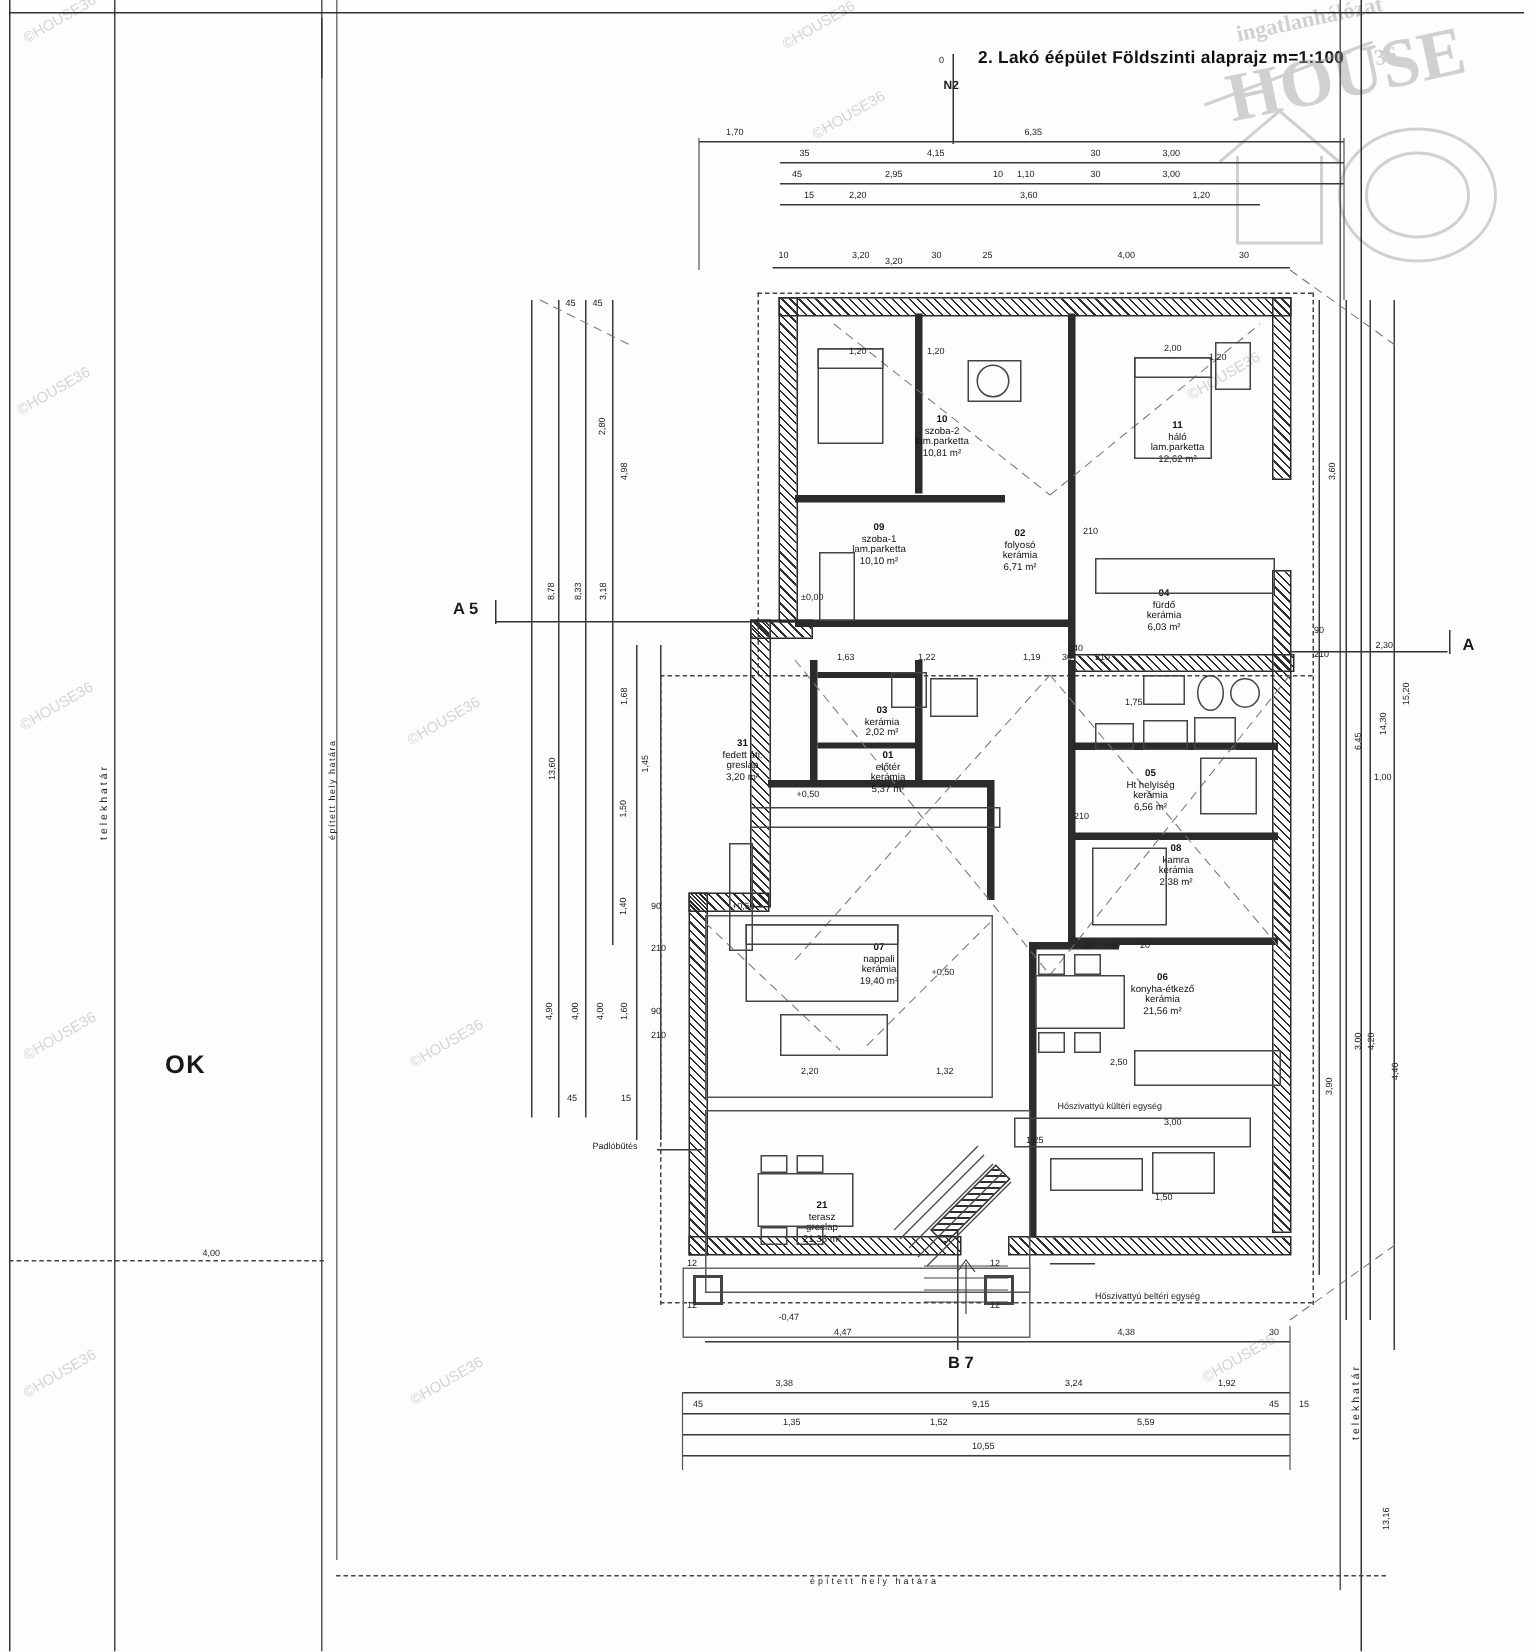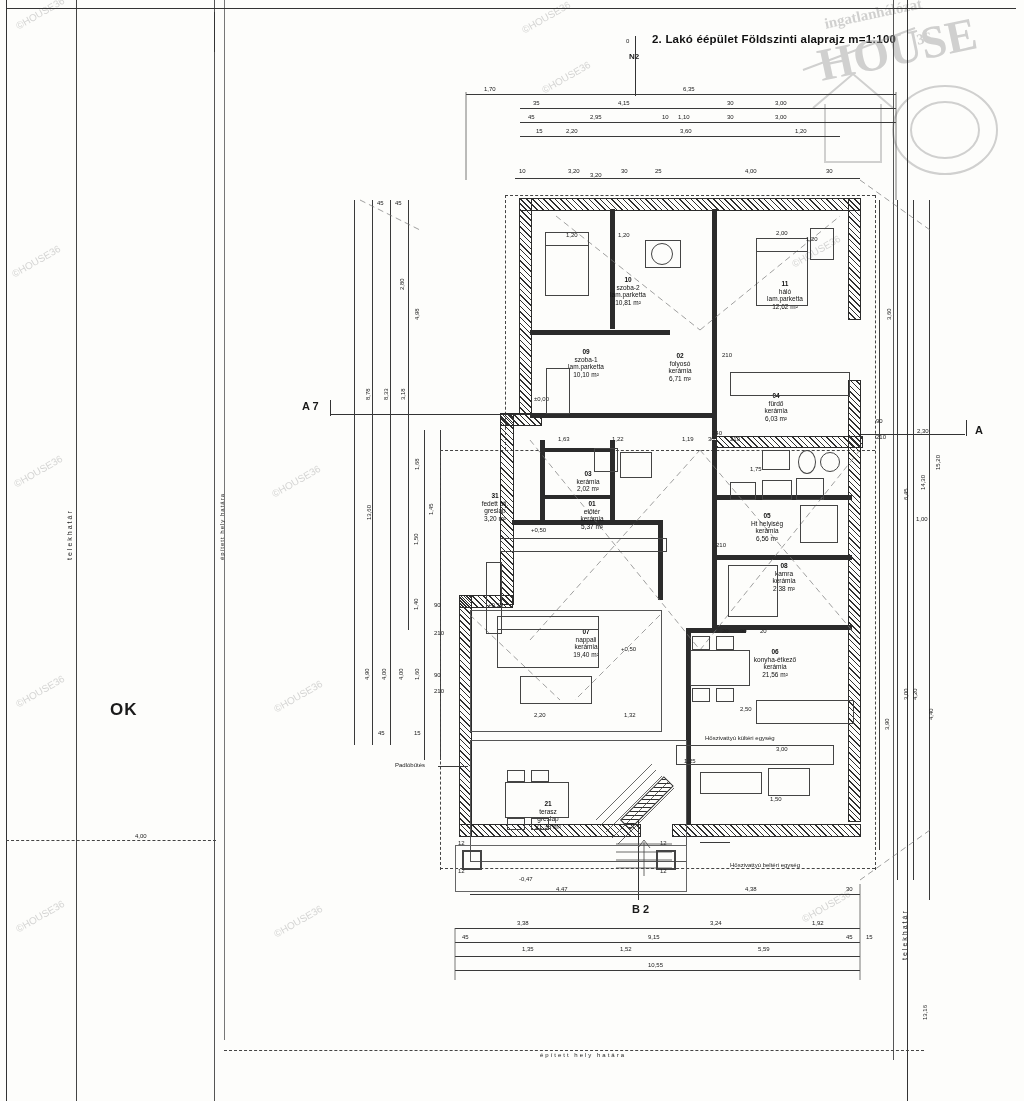--- a/index.html
+++ b/index.html
@@ -87,27 +87,27 @@
 
   <div class="rot" style="left:66px;top:560px;">telekhatár</div>
   <div class="rot" style="left:219px;top:560px;font-size:6px;letter-spacing:1px;">épített hely határa</div>
   <div class="rot" style="left:901px;top:960px;">telekhatár</div>
   <div class="dim" style="left:540px;top:1052px;letter-spacing:2px;">épített hely határa</div>
   <div class="dim" style="left:135px;top:833px;">4,00</div>
   <div class="dimv" style="left:922px;top:1020px;">13,16</div>
 
   <div class="ok" style="left:110px;top:700px;">OK</div>
 
-  <div class="mark" style="left:302px;top:400px;">A 7</div>
+  <div class="mark" style="left:302px;top:400px;">A 5</div>
   <div class="ln h" style="left:330px;top:414px;width:200px;background:#333;"></div>
   <div class="ln v" style="left:330px;top:400px;height:16px;background:#333;"></div>
   <div class="mark" style="left:975px;top:424px;">A</div>
   <div class="ln h" style="left:860px;top:434px;width:105px;background:#333;"></div>
   <div class="ln v" style="left:966px;top:420px;height:16px;background:#333;"></div>
-  <div class="mark" style="left:632px;top:903px;">B 2</div>
+  <div class="mark" style="left:632px;top:903px;">B 7</div>
   <div class="ln v" style="left:638px;top:820px;height:80px;background:#333;"></div>
   <div class="smark" style="left:629px;top:52px;">N2</div>
   <div class="ln v" style="left:635px;top:36px;height:60px;background:#333;"></div>
   <div class="dim" style="left:626px;top:38px;">0</div>
 
   <div class="ln h thin" style="left:466px;top:94px;width:430px;"></div>
   <div class="ln h thin" style="left:520px;top:108px;width:376px;"></div>
   <div class="ln h thin" style="left:520px;top:122px;width:376px;"></div>
   <div class="ln h thin" style="left:520px;top:136px;width:320px;"></div>
   <div class="dim" style="left:484px;top:86px;">1,70</div>

